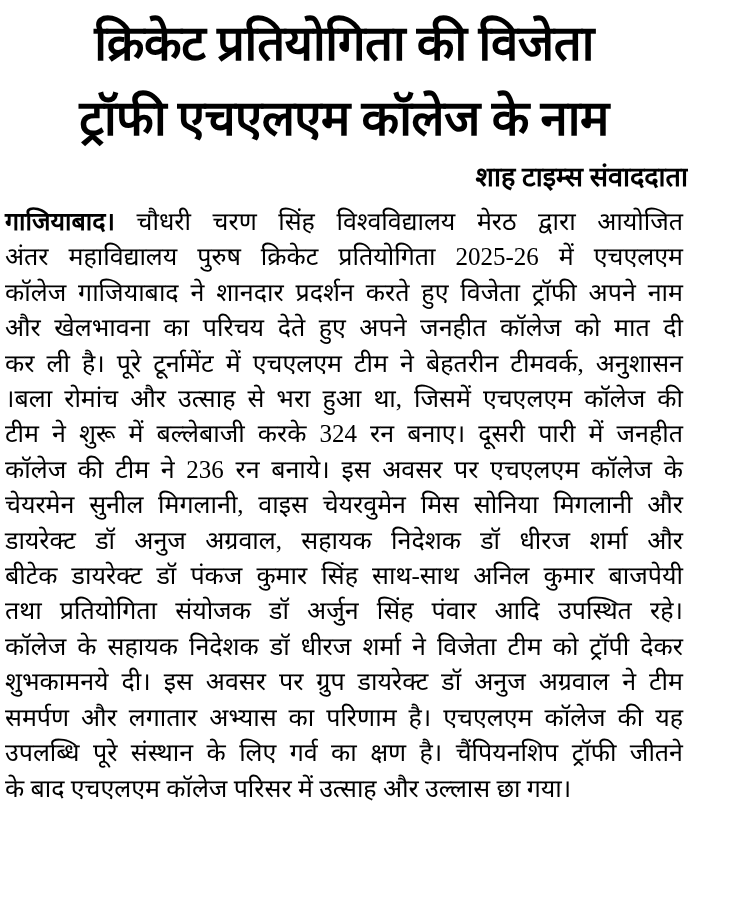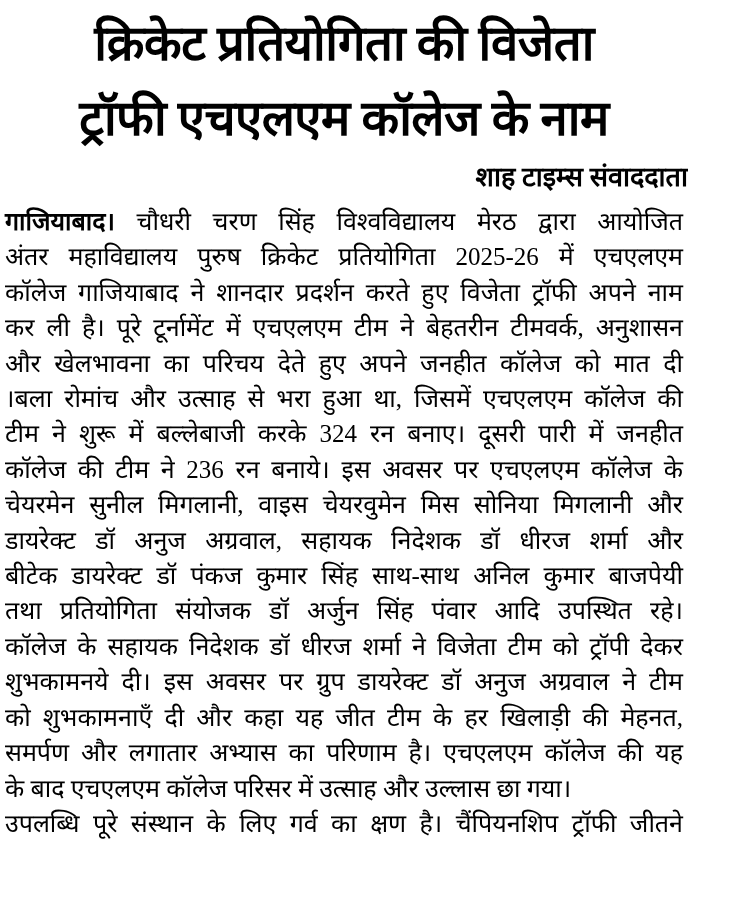--- a/index.html
+++ b/index.html
@@ -67,30 +67,29 @@
 
   <div class="byline">शाह टाइम्स संवाददाता</div>
 
   <div class="article-body">
     <div class="body-line">
       <span class="dateline">गाजियाबाद।</span>
       <span>चौधरी चरण सिंह विश्वविद्यालय मेरठ द्वारा आयोजित</span>
     </div>
     <div class="body-line">अंतर महाविद्यालय पुरुष क्रिकेट प्रतियोगिता 2025-26 में एचएलएम</div>
     <div class="body-line">कॉलेज गाजियाबाद ने शानदार प्रदर्शन करते हुए विजेता ट्रॉफी अपने नाम</div>
+    <div class="body-line">और खेलभावना का परिचय देते हुए अपने जनहीत कॉलेज को मात दी</div>
     <div class="body-line">कर ली है। पूरे टूर्नामेंट में एचएलएम टीम ने बेहतरीन टीमवर्क, अनुशासन</div>
-    <div class="body-line">और खेलभावना का परिचय देते हुए अपने जनहीत कॉलेज को मात दी</div>
     <div class="body-line">।बला रोमांच और उत्साह से भरा हुआ था, जिसमें एचएलएम कॉलेज की</div>
     <div class="body-line">टीम ने शुरू में बल्लेबाजी करके 324 रन बनाए। दूसरी पारी में जनहीत</div>
     <div class="body-line">कॉलेज की टीम ने 236 रन बनाये। इस अवसर पर एचएलएम कॉलेज के</div>
     <div class="body-line">चेयरमेन सुनील मिगलानी, वाइस चेयरवुमेन मिस सोनिया मिगलानी और</div>
     <div class="body-line">डायरेक्ट डॉ अनुज अग्रवाल, सहायक निदेशक डॉ धीरज शर्मा और</div>
     <div class="body-line">बीटेक डायरेक्ट डॉ पंकज कुमार सिंह साथ-साथ अनिल कुमार बाजपेयी</div>
     <div class="body-line">तथा प्रतियोगिता संयोजक डॉ अर्जुन सिंह पंवार आदि उपस्थित रहे।</div>
     <div class="body-line">कॉलेज के सहायक निदेशक डॉ धीरज शर्मा ने विजेता टीम को ट्रॉपी देकर</div>
     <div class="body-line">शुभकामनये दी। इस अवसर पर ग्रुप डायरेक्ट डॉ अनुज अग्रवाल ने टीम</div>
-    <div class="body-line">को शुभकामनाएँ दी और कहा यह जीत टीम के हर खिलाड़ी की मेहनत,</div>
     <div class="body-line">समर्पण और लगातार अभ्यास का परिणाम है। एचएलएम कॉलेज की यह</div>
+    <div class="body-line">उपलब्धि पूरे संस्थान के लिए गर्व का क्षण है। चैंपियनशिप ट्रॉफी जीतने</div>
     <div class="body-line last">के बाद एचएलएम कॉलेज परिसर में उत्साह और उल्लास छा गया।</div>
-    <div class="body-line">उपलब्धि पूरे संस्थान के लिए गर्व का क्षण है। चैंपियनशिप ट्रॉफी जीतने</div>
   </div>
 
 </div>
 
 </body></html>

